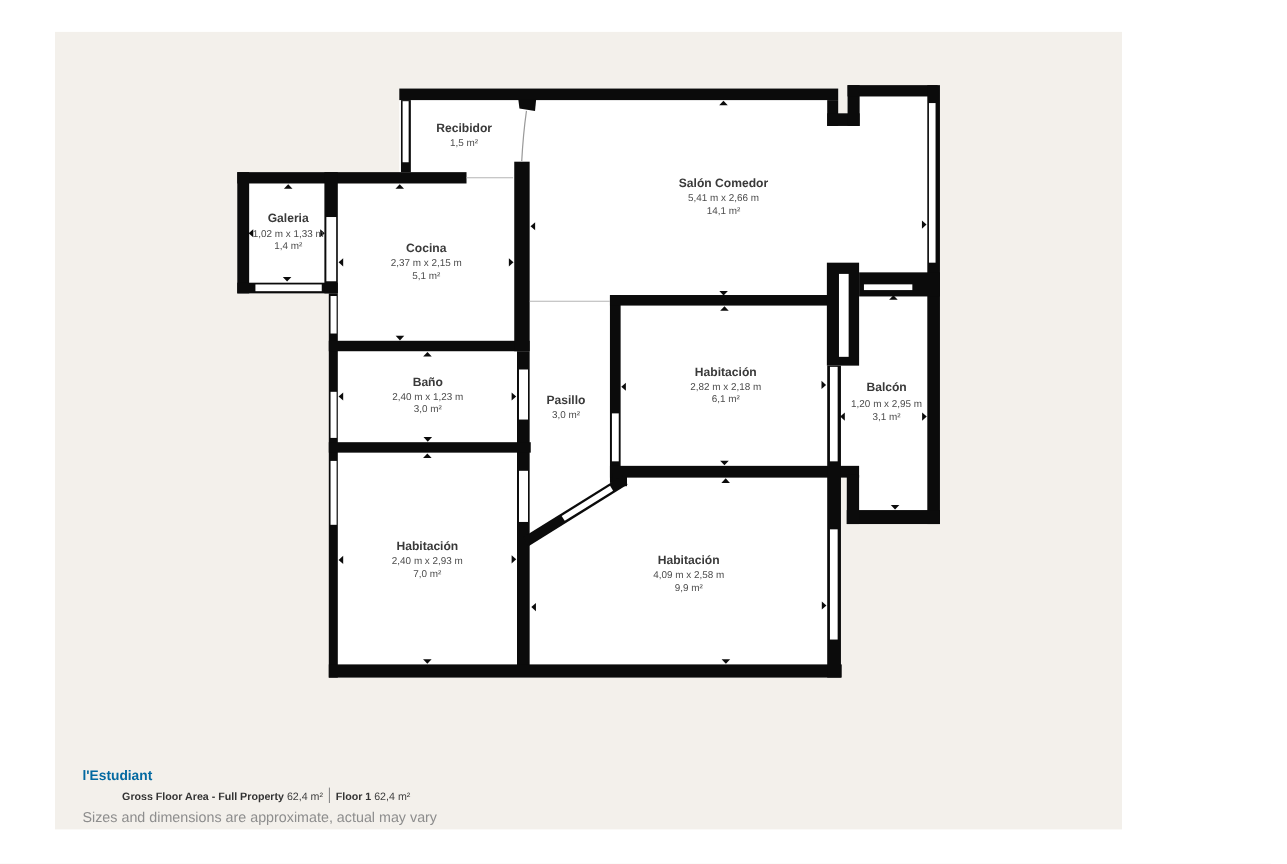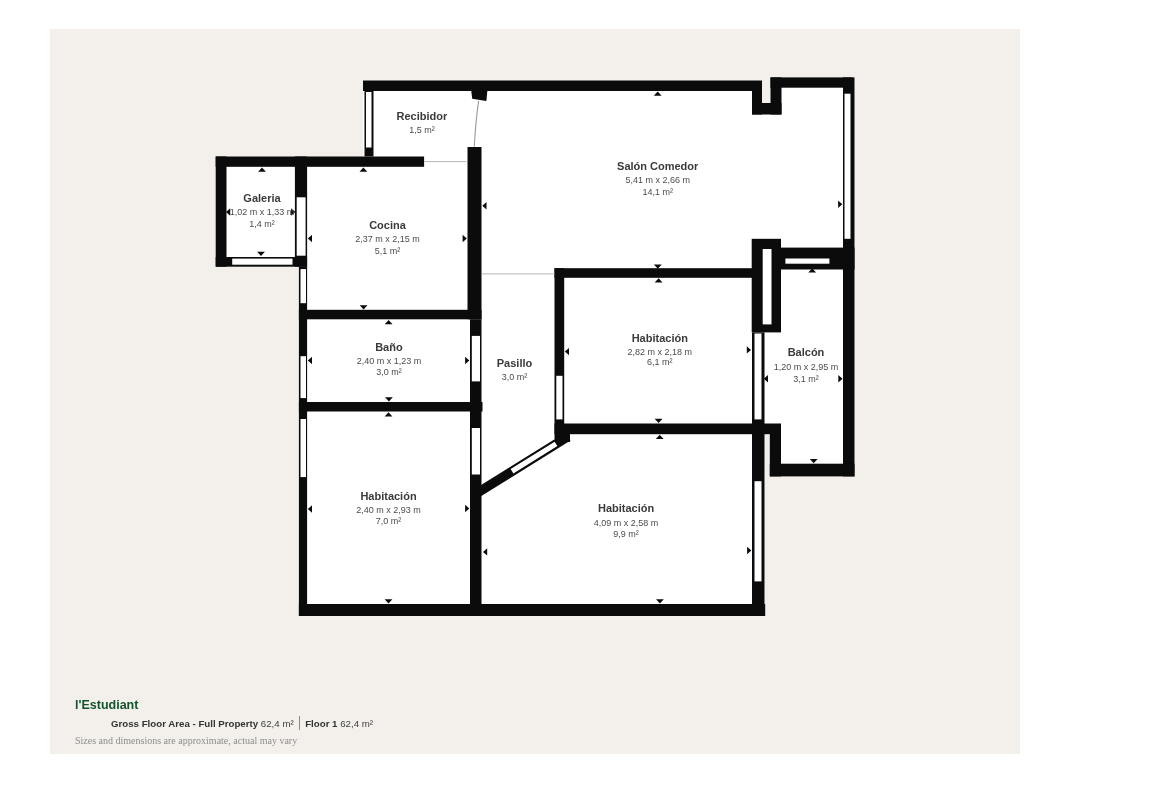--- a/index.html
+++ b/index.html
@@ -1,24 +1,24 @@
 <!DOCTYPE html>
 <html><head><meta charset="utf-8">
 <style>
 html,body{margin:0;padding:0;width:1170px;height:785px;background:#fff;overflow:hidden;}
 #panel{position:absolute;left:50px;top:29px;width:970px;height:725px;background:#f3f0eb;}
 svg{position:absolute;left:0;top:0;}
 .rn{font:bold 11px "Liberation Sans",sans-serif;fill:#3a3a3a;text-anchor:middle;}
 .rd{font:9px "Liberation Sans",sans-serif;fill:#4c4c4c;text-anchor:middle;}
 #footer{position:absolute;left:75px;top:697.5px;font-family:"Liberation Sans",sans-serif;}
-#ft1{font-size:12.5px;font-weight:bold;color:#14532d;}
+#ft1{font-size:12.5px;font-weight:bold;color:#0369a1;}
 #ft2{font-size:9.7px;color:#414141;margin-top:4px;margin-left:36px;}
 #ft2 b{color:#333;}
 #ft2 .sep{display:inline-block;width:1.5px;height:14px;background:#8a8a8a;margin:0 5px;vertical-align:-3px;}
-#ft3{font-size:10px;color:#8d8d8d;margin-top:5px;letter-spacing:0px;font-family:Liberation Serif, serif;}
+#ft3{font-size:13px;color:#8d8d8d;margin-top:5px;letter-spacing:0px;}
 </style></head>
 <body>
 
 <div id="panel"></div>
 <svg width="1170" height="785" viewBox="0 0 1170 785">
 <g fill="#0b0b0b">
 
 <rect x="363" y="80.5" width="491.5" height="189.0" fill="#fff"></rect>
 
 <rect x="215.7" y="156.5" width="91.4" height="110.2" fill="#fff"></rect>

